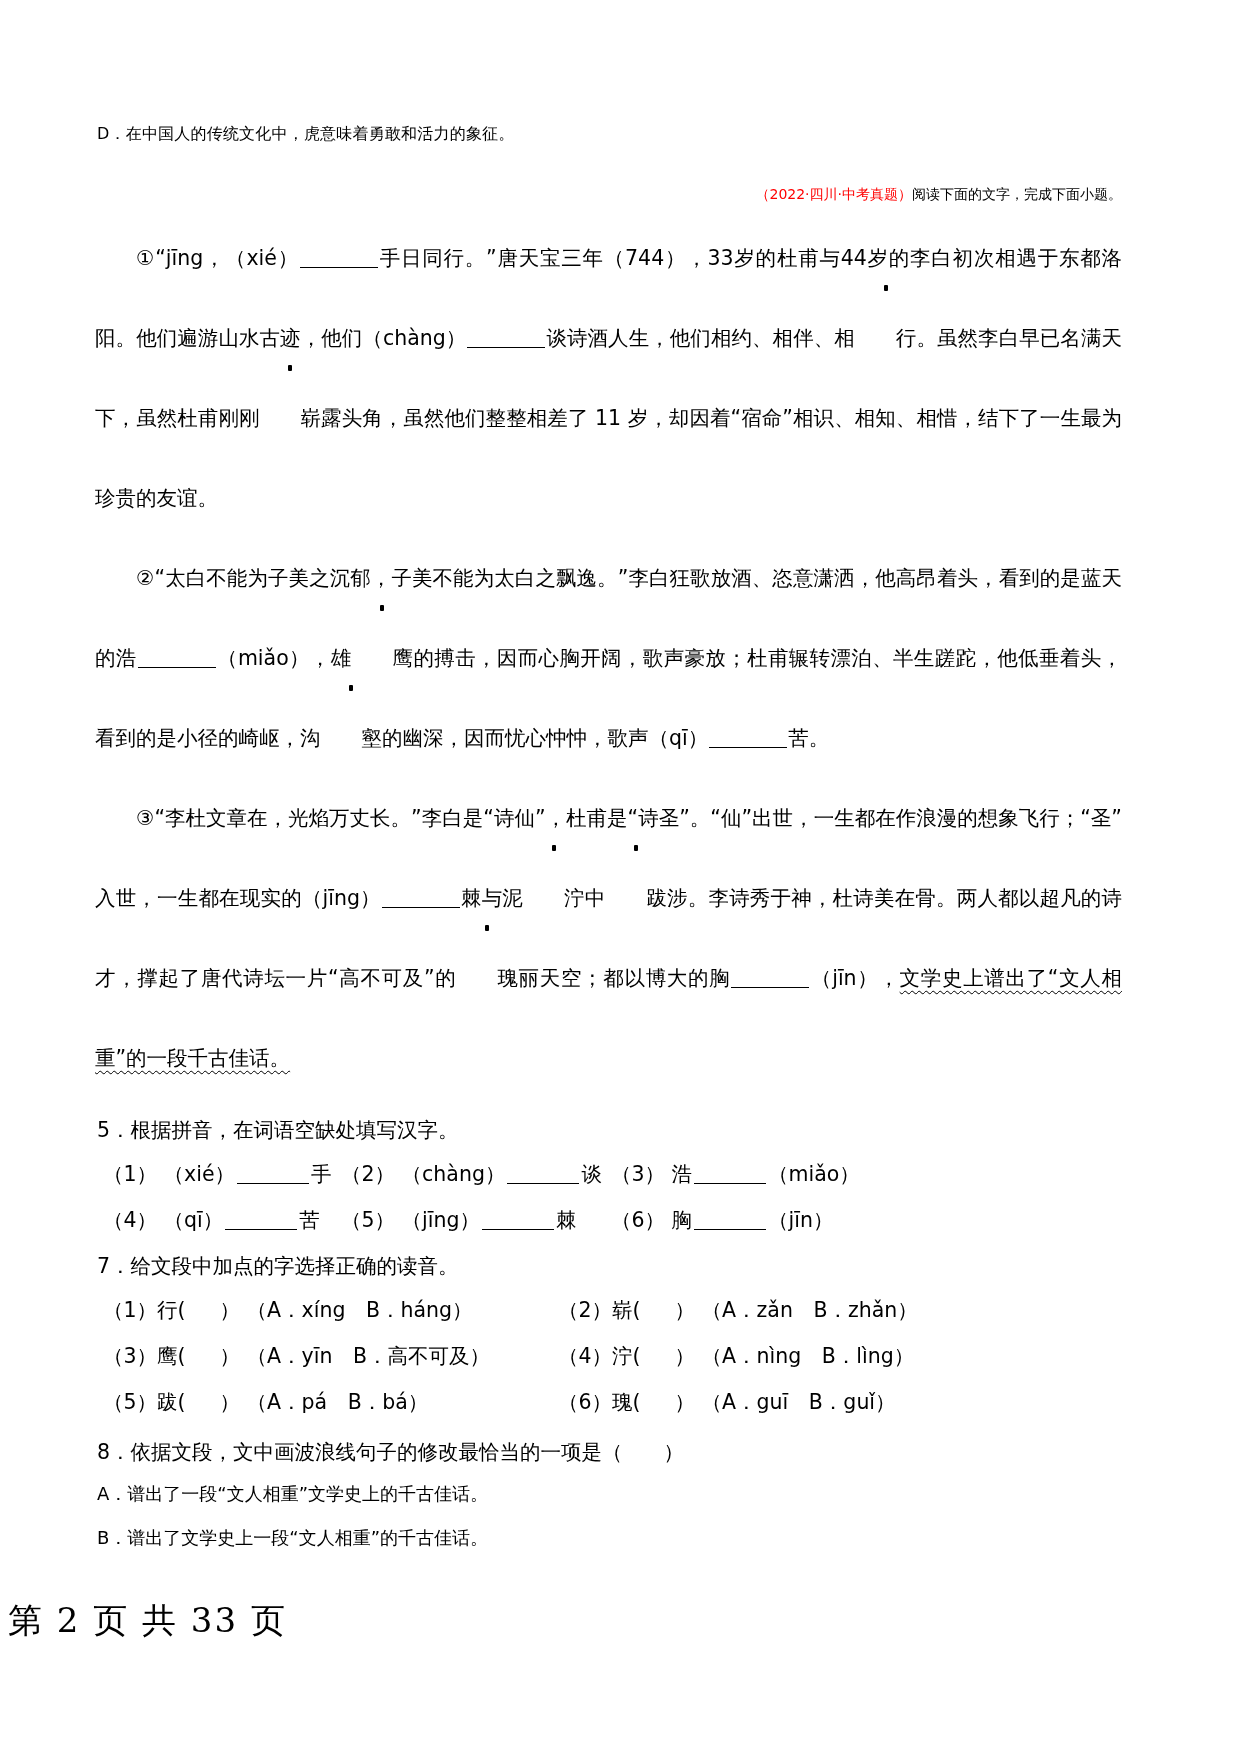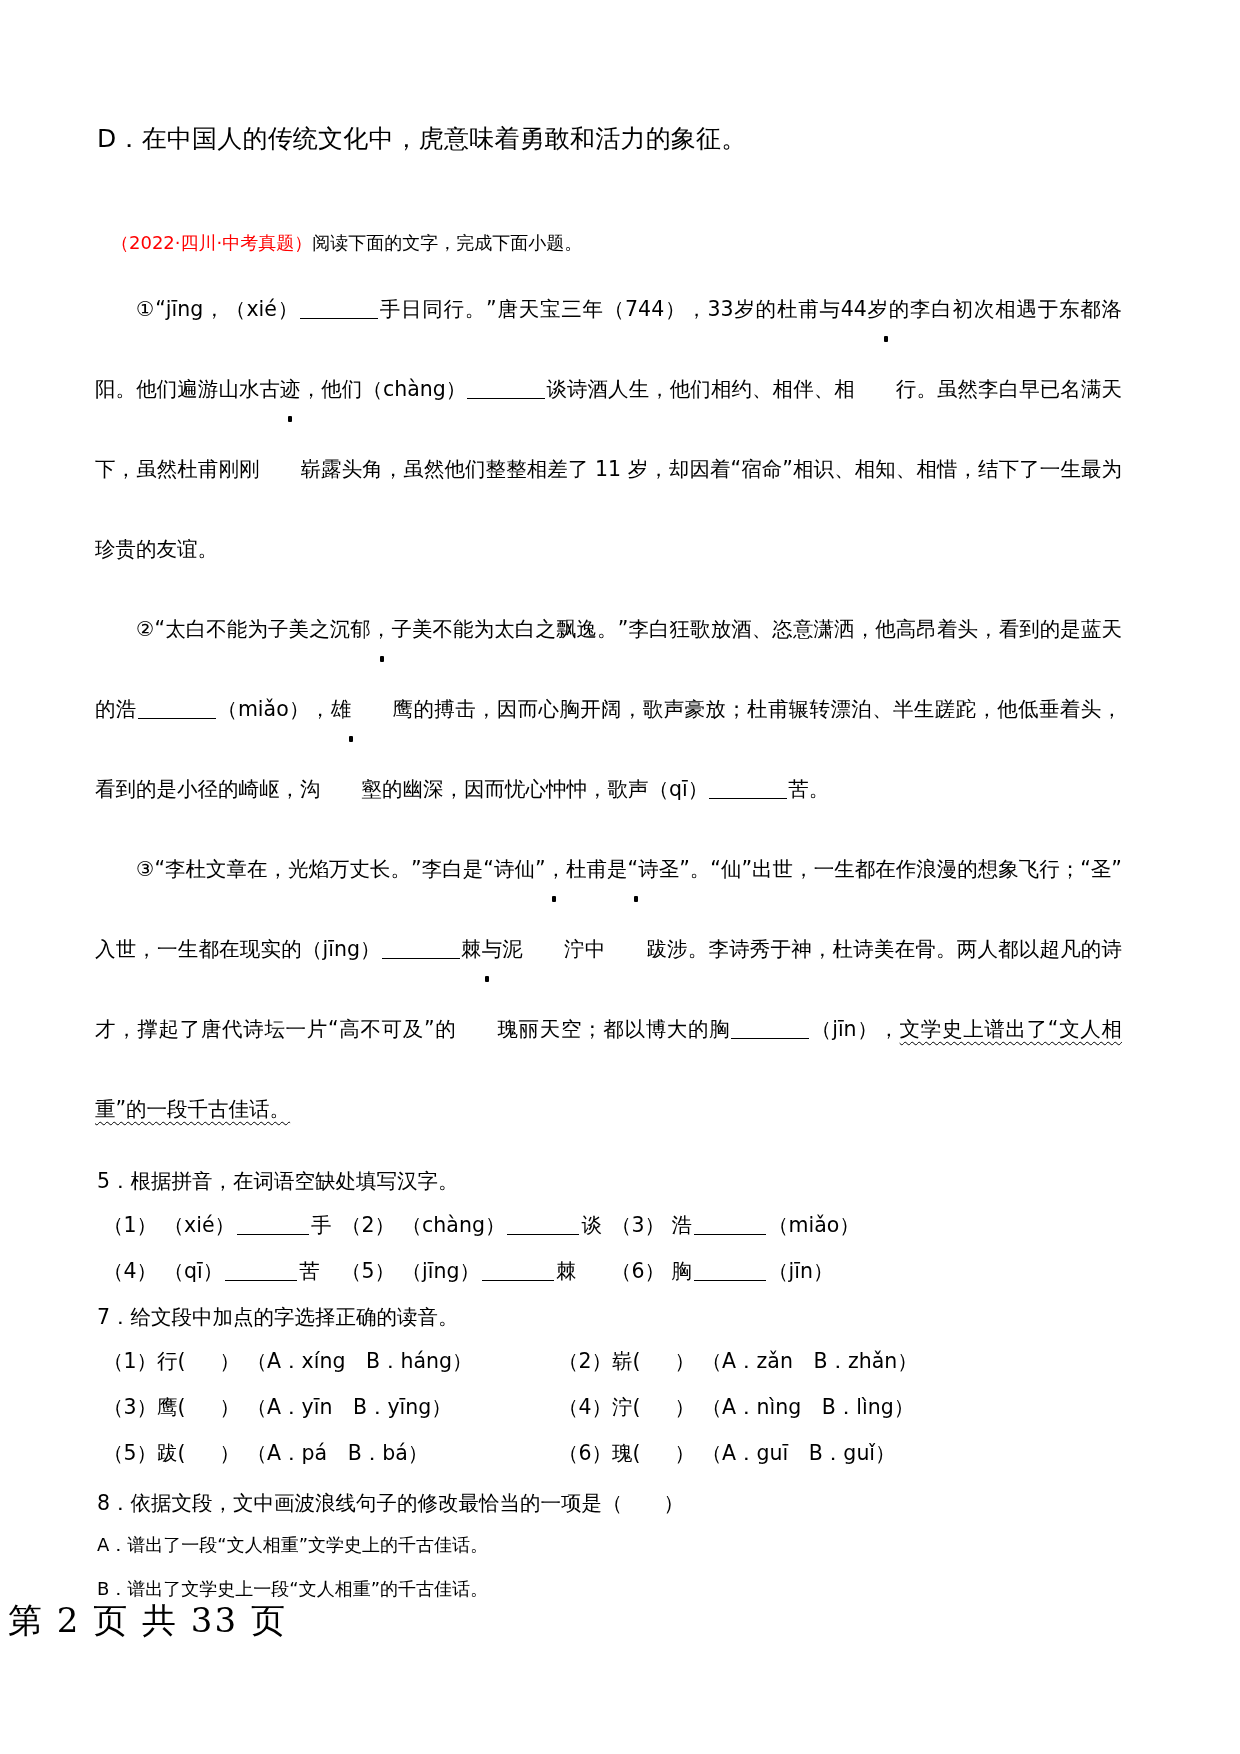--- a/index.html
+++ b/index.html
@@ -28,30 +28,31 @@
   
   .line {
     font-size: 20.5px;
     line-height: 1.0;
     letter-spacing: 0.2px;
     white-space: nowrap;
   }
 
   
   .opt-d {
-    font-size: 25px;
+    font-size: 16px;
     margin: 0 0 0 2px;
     padding-top: 8px;
   }
 
   
   .src-line {
-    margin-top: 80px;
+    margin-top: 44px;
     margin-left: 16px;
-    font-size: 18px;
+    font-size: 14px;
+    text-align: right;
   }
   .src-tag { color: #ff0000; }
 
   
   .passage {
     margin-top: 14px;
     font-size: 20.5px;
     line-height: 80px;
     text-align: justify;
     text-justify: inter-ideograph;
@@ -169,21 +170,21 @@
     <span class="cell" style="width:238px"><span>（4）</span>&nbsp;<span>（qī）</span><span class="fillblank"></span><span>苦</span></span><span class="cell" style="width:270px"><span>（5）</span>&nbsp;<span>（jīng）</span><span class="fillblank"></span><span>棘</span></span><span class="cell"><span>（6）</span>&nbsp;<span>胸</span><span class="fillblank"></span><span>（jīn）</span></span>
   </div>
 
   <div class="q q-stem">7．给文段中加点的字选择正确的读音。</div>
 
   <div class="sub-row">
     <span class="cell" style="width:455px"><span>（1）</span><span>行(</span><span style="display:inline-block;width:34px"></span><span>）</span>&nbsp;<span>（A．xíng　B．háng）</span></span><span class="cell"><span>（2）</span><span>崭(</span><span style="display:inline-block;width:34px"></span><span>）</span>&nbsp;<span>（A．zǎn　B．zhǎn）</span></span>
   </div>
 
   <div class="sub-row">
-    <span class="cell" style="width:455px"><span>（3）</span><span>鹰(</span><span style="display:inline-block;width:34px"></span><span>）</span>&nbsp;<span>（A．yīn　B．yīng）</span></span><span class="cell"><span>（4）</span><span>泞(</span><span style="display:inline-block;width:34px"></span><span>）</span>&nbsp;<span>（A．nìng　B．lìng）</span></span>
+    <span class="cell" style="width:455px"><span>（3）</span><span>鹰(</span><span style="display:inline-block;width:34px"></span><span>）</span>&nbsp;<span>（A．yīn　B．高不可及）</span></span><span class="cell"><span>（4）</span><span>泞(</span><span style="display:inline-block;width:34px"></span><span>）</span>&nbsp;<span>（A．nìng　B．lìng）</span></span>
   </div>
 
   <div class="sub-row">
     <span class="cell" style="width:455px"><span>（5）</span><span>跋(</span><span style="display:inline-block;width:34px"></span><span>）</span>&nbsp;<span>（A．pá　B．bá）</span></span><span class="cell"><span>（6）</span><span>瑰(</span><span style="display:inline-block;width:34px"></span><span>）</span>&nbsp;<span>（A．guī　B．guǐ）</span></span>
   </div>
 
   <div class="q q-stem" style="margin-top:22px">8．依据文段，文中画波浪线句子的修改最恰当的一项是（　　）</div>
 
   <div class="choice">A．谱出了一段“文人相重”文学史上的千古佳话。</div>
   <div class="choice">B．谱出了文学史上一段“文人相重”的千古佳话。</div>

